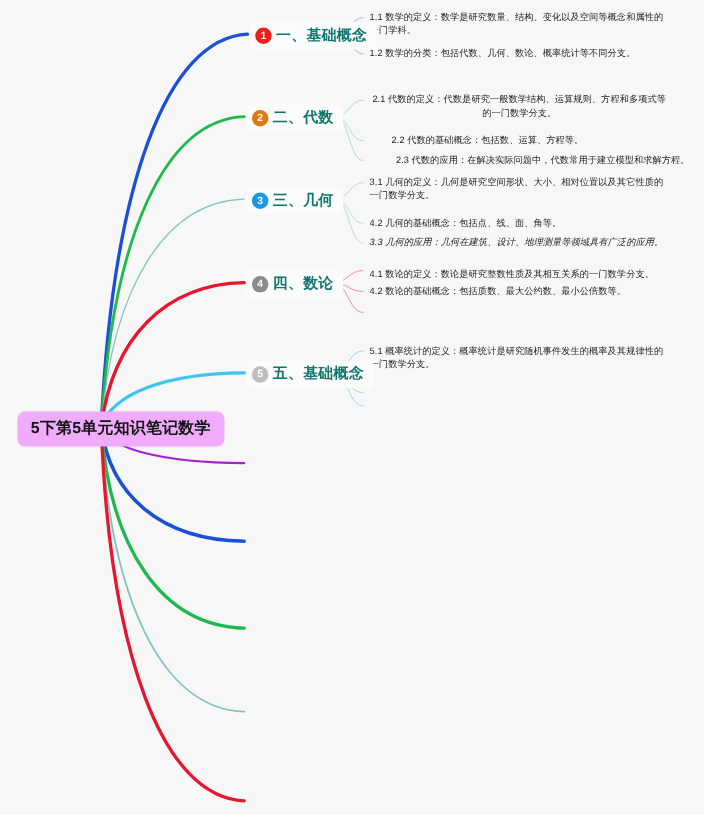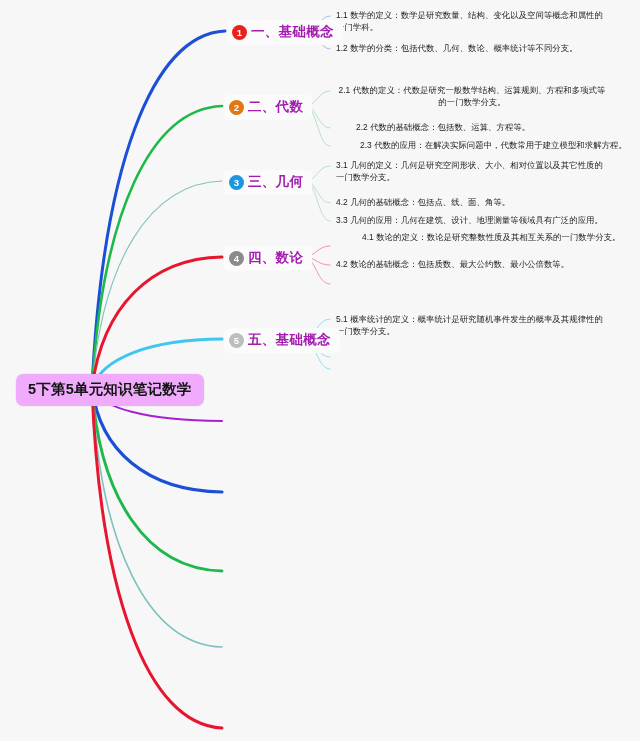--- a/index.html
+++ b/index.html
@@ -69,21 +69,21 @@
     font-size: 9.5px;
     font-weight: bold;
     line-height: 15px;
     text-align: center;
     margin-right: 4px;
     flex: 0 0 auto;
   }
   .branch-title {
     font-size: 13.5px;
     font-weight: bold;
-    color: #a21caf;
+    color: #0f766e;
     letter-spacing: 0.3px;
   }
 
   
   .leaf {
     position: absolute;
     font-size: 8.4px;
     line-height: 1.42;
     color: #1c1c1c;
     letter-spacing: 0.05px;
@@ -167,18 +167,18 @@
       </div>
     </div>
   <div id="leaf-layer">
       <div class="leaf leaf-w-wide" style="left: 336px; top: 10px;">1.1 数学的定义：数学是研究数量、结构、变化以及空间等概念和属性的一门学科。</div>
       <div class="leaf leaf-w-wide" style="left: 336px; top: 43px;">1.2 数学的分类：包括代数、几何、数论、概率统计等不同分支。</div>
       <div class="leaf leaf-w-wide" style="left: 336px; top: 85px; text-align: center;">2.1 代数的定义：代数是研究一般数学结构、运算规则、方程和多项式等的一门数学分支。</div>
       <div class="leaf leaf-w-wide" style="left: 336px; top: 122px; margin-left: 20px;">2.2 代数的基础概念：包括数、运算、方程等。</div>
       <div class="leaf leaf-w-wide" style="left: 336px; top: 140px; margin-left: 24px;">2.3 代数的应用：在解决实际问题中，代数常用于建立模型和求解方程。</div>
       <div class="leaf leaf-w-wide" style="left: 336px; top: 160px;">3.1 几何的定义：几何是研究空间形状、大小、相对位置以及其它性质的一门数学分支。</div>
       <div class="leaf leaf-w-wide" style="left: 336px; top: 197px;">4.2 几何的基础概念：包括点、线、面、角等。</div>
-      <div class="leaf leaf-w-wide" style="left: 336px; top: 215px;">3.3 几何的应用：几何在建筑、设计、地理测量等领域具有广泛的应用。</div>
-      <div class="leaf leaf-w-wide" style="left: 336px; top: 232px; margin-left: 26px;">4.1 数论的定义：数论是研究整数性质及其相互关系的一门数学分支。</div>
+      <div class="leaf leaf-w-wide" style="left: 336px; top: 215px; font-style: italic;">3.3 几何的应用：几何在建筑、设计、地理测量等领域具有广泛的应用。</div>
+      <div class="leaf leaf-w-wide" style="left: 336px; top: 244px;">4.1 数论的定义：数论是研究整数性质及其相互关系的一门数学分支。</div>
       <div class="leaf leaf-w-wide" style="left: 336px; top: 259px;">4.2 数论的基础概念：包括质数、最大公约数、最小公倍数等。</div>
       <div class="leaf leaf-w-wide" style="left: 336px; top: 314px;">5.1 概率统计的定义：概率统计是研究随机事件发生的概率及其规律性的一门数学分支。</div>
     </div>
 </div>
 
 </body></html>

